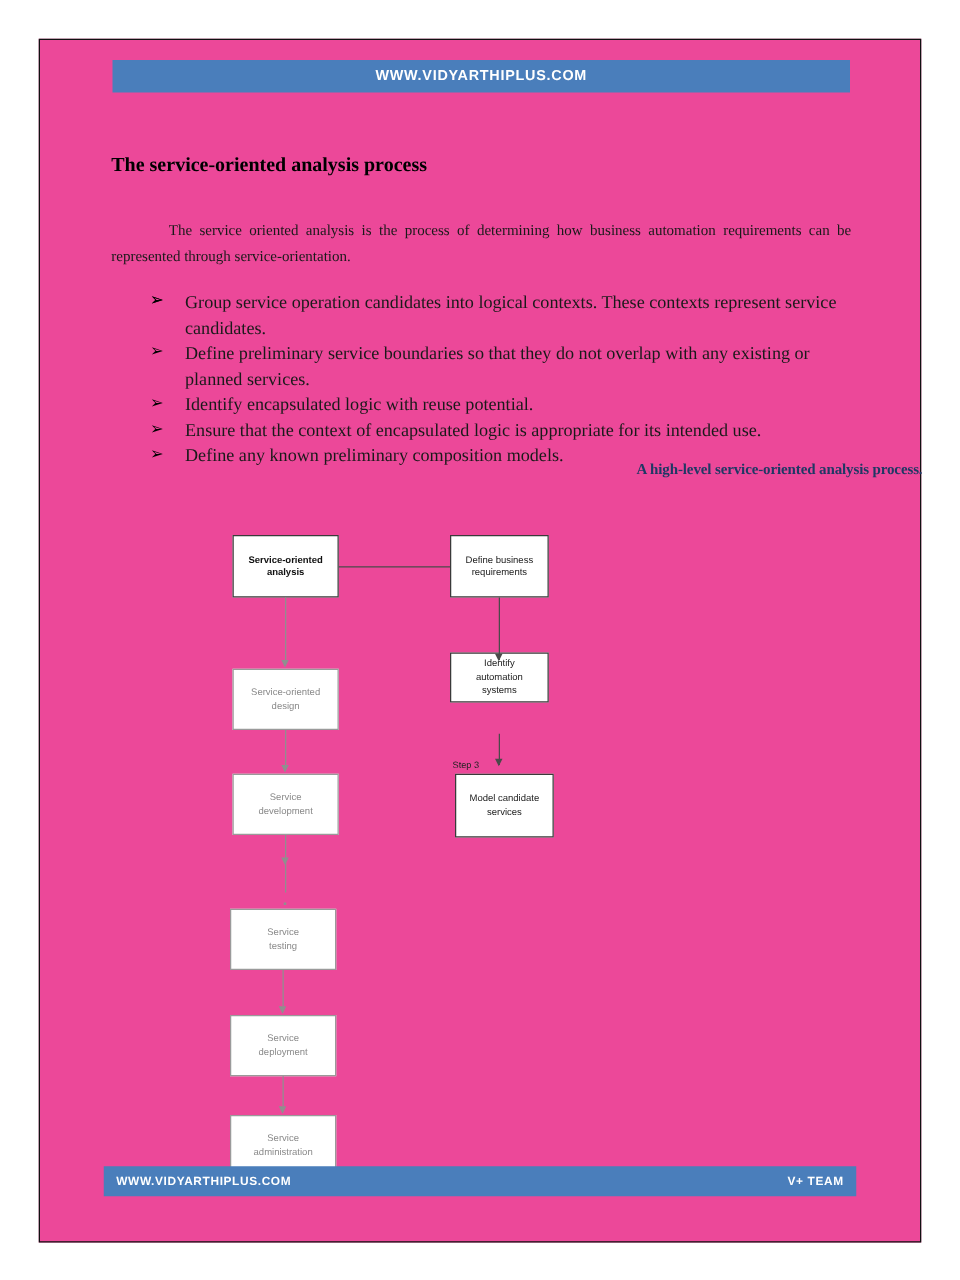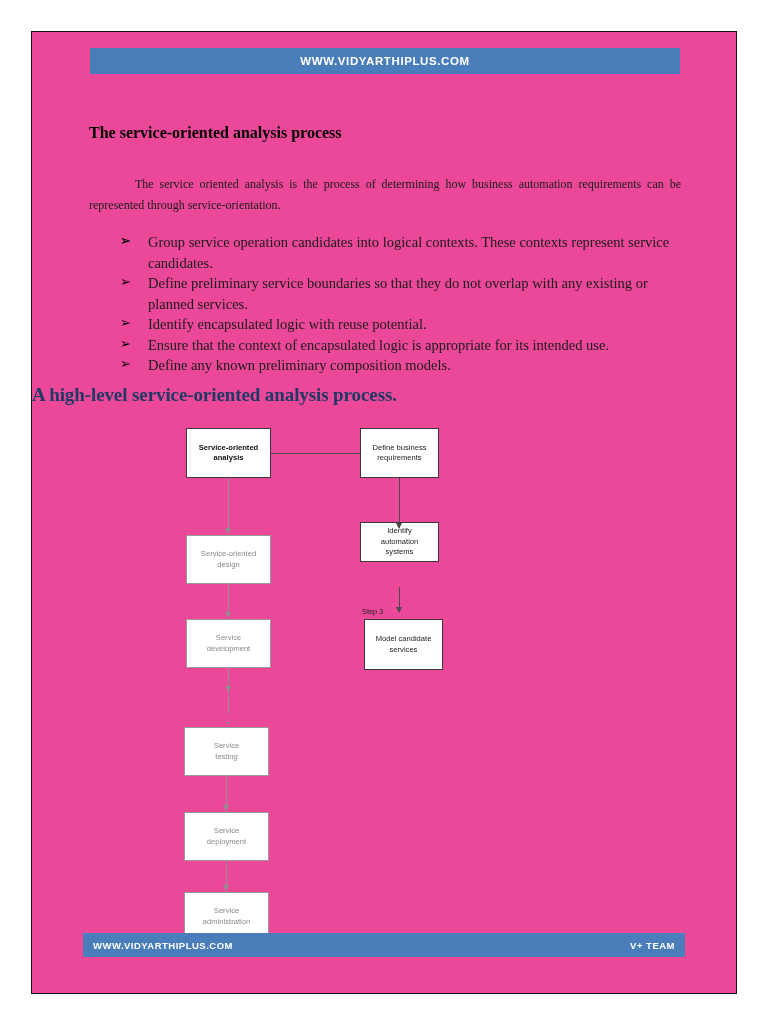--- a/index.html
+++ b/index.html
@@ -101,24 +101,24 @@
     top: -1px;
     font-size: 13px;
     color: #000000;
     font-family: "DejaVu Sans", sans-serif;
   }
 
   
   .diagram-caption {
     position: absolute;
     left: 0;
-    top: 352px;
+    top: 336px;
     width: 706px;
-    text-align: left;
-    font-size: 19px;
+    text-align: right;
+    font-size: 12px;
     font-weight: bold;
     color: #1F3864;
     letter-spacing: -0.1px;
   }
 
   
   #flowchart {
     position: absolute;
     left: 0;
     top: 372px;

